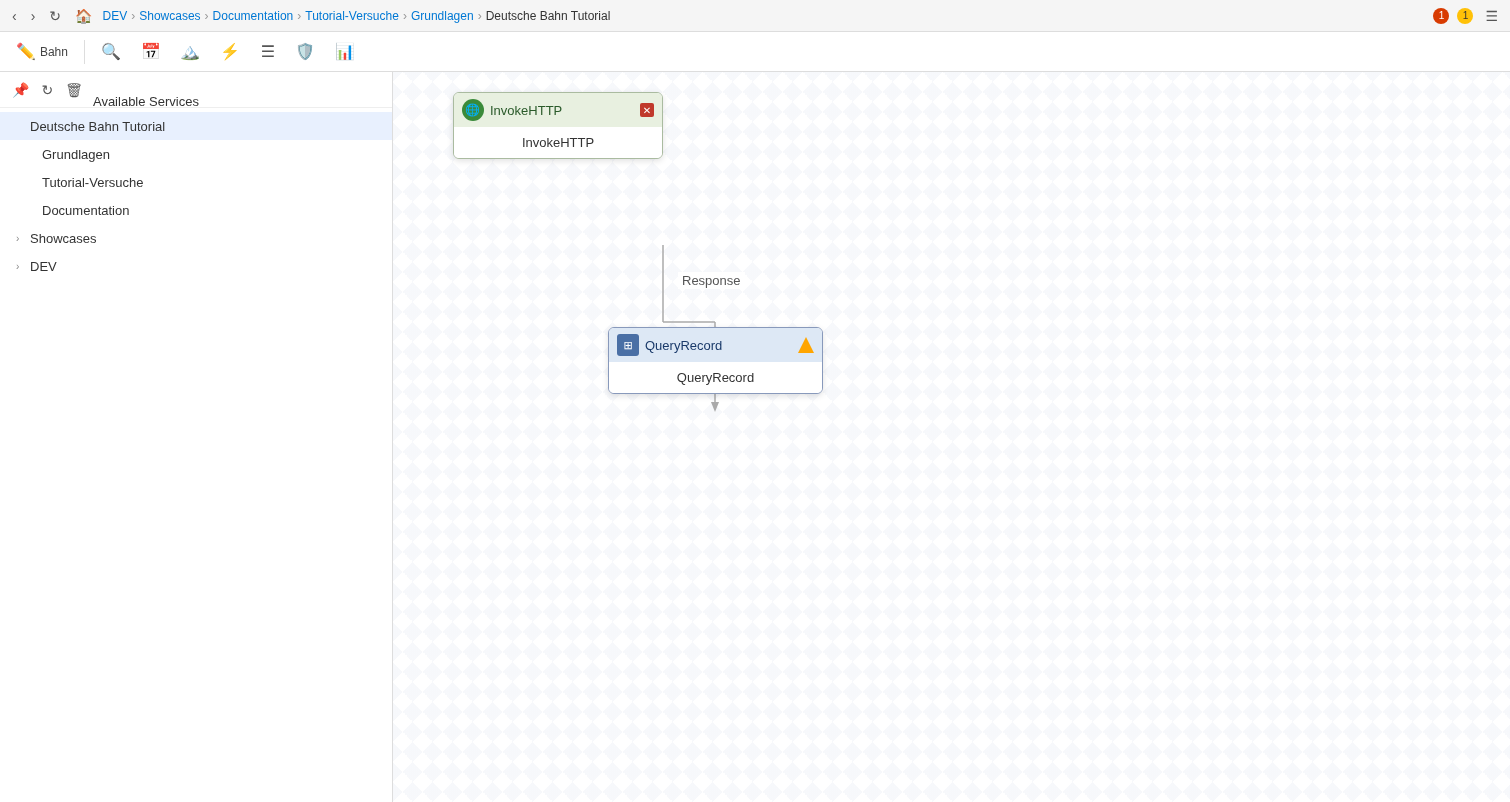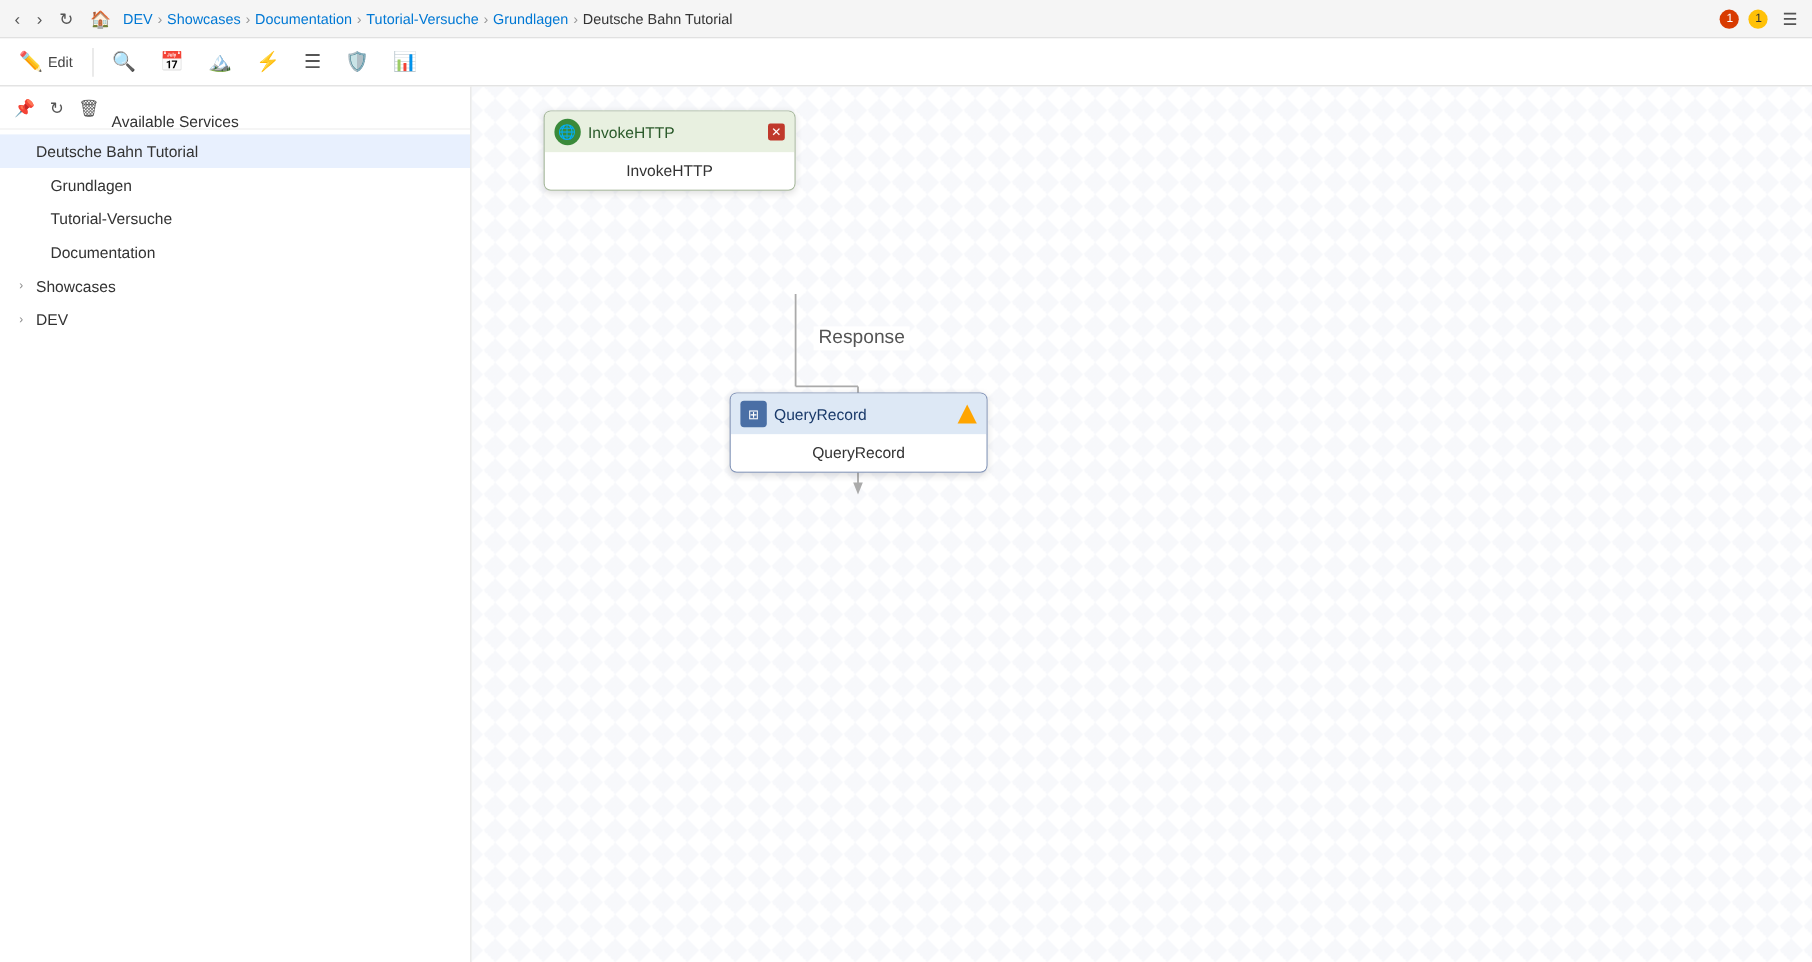--- a/index.html
+++ b/index.html
@@ -151,21 +151,21 @@
       position: absolute;
       top: 0; left: 0;
       width: 100%; height: 100%;
       pointer-events: none;
       overflow: visible;
     }
 
     
     .edge-label {
       position: absolute;
-      font-size: 16px;
+      font-size: 13px;
       color: #555;
       background: white;
       padding: 1px 4px;
     }
   </style>
 </head>
 <body>
 
 <div class="top-bar">
   <div class="top-bar-left">
@@ -190,21 +190,21 @@
   <div class="top-bar-right">
     <span class="badge">1</span>
     <span class="badge badge-warn">1</span>
     <button class="nav-btn">☰</button>
   </div>
 </div>
 
 <div class="toolbar">
   <button class="toolbar-btn">
     <span class="toolbar-icon">✏️</span>
-    <span>Edit</span>
+    <span>Bahn</span>
   </button>
   <div class="toolbar-divider"></div>
   <button class="toolbar-btn">
     <span class="toolbar-icon">🔍</span>
   </button>
   <button class="toolbar-btn">
     <span class="toolbar-icon">📅</span>
   </button>
   <button class="toolbar-btn">
     <span class="toolbar-icon">🏔️</span>

